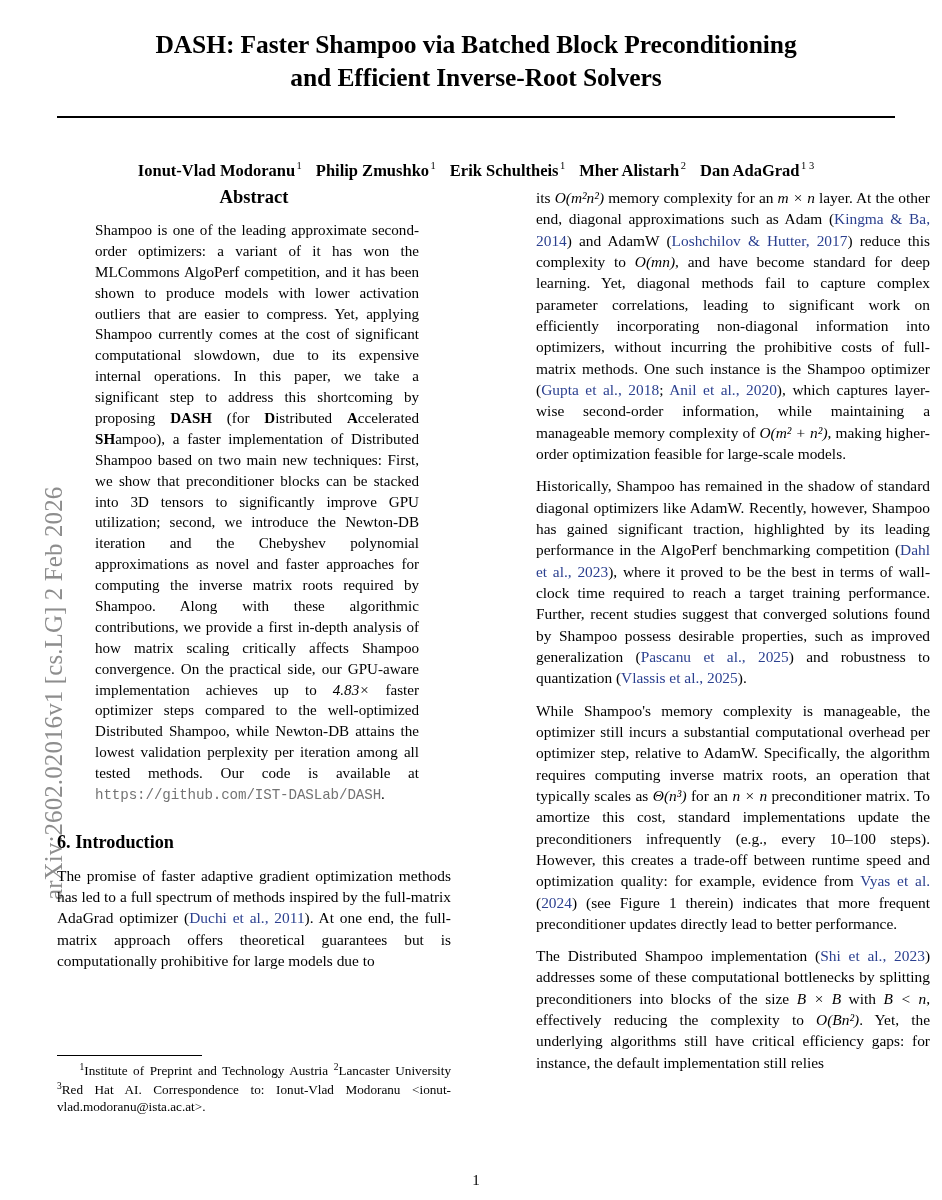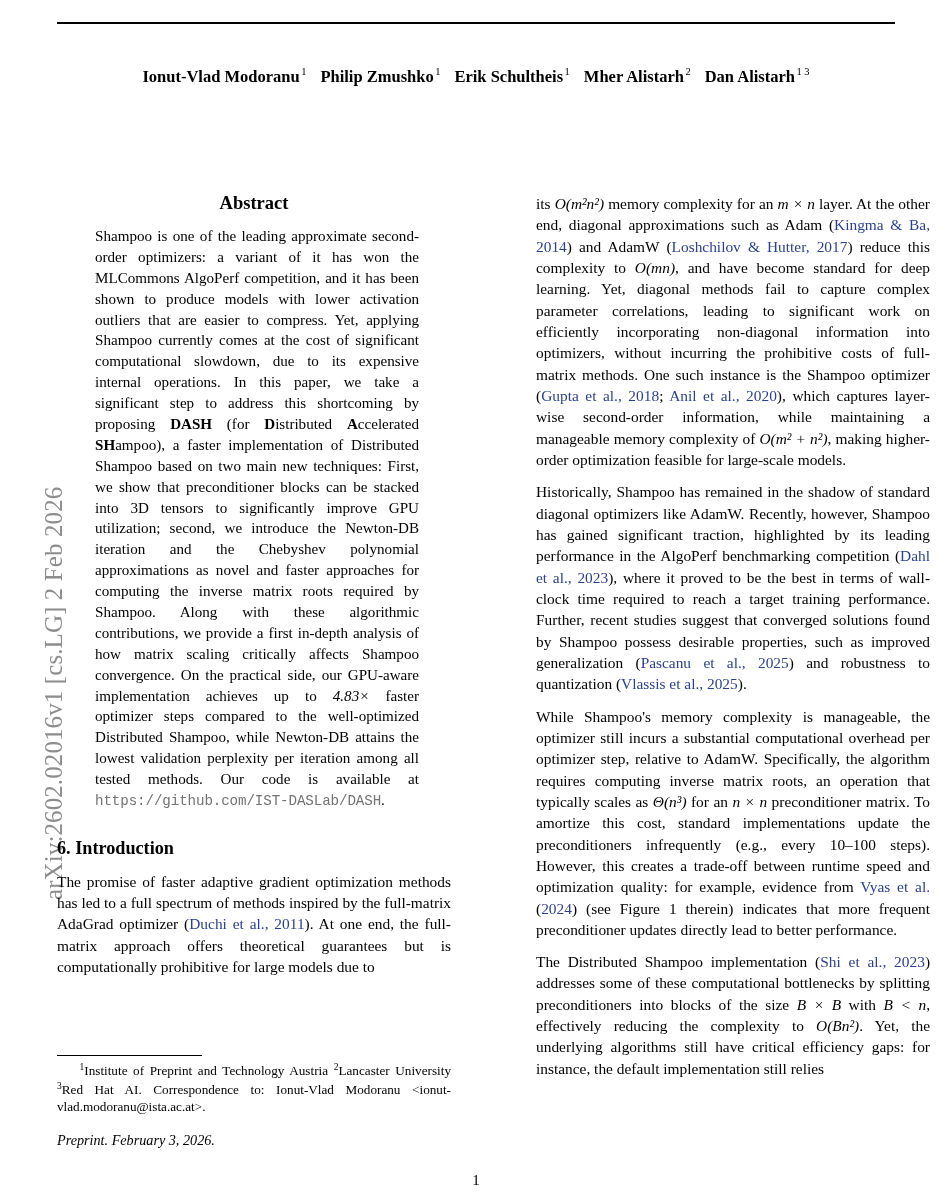--- a/index.html
+++ b/index.html
@@ -86,21 +86,21 @@
   .author sup {
     font-weight: normal;
     font-size: 10.5px;
     vertical-align: super;
     margin-left: 1.5px;
   }
 
   
   .columns {
     position: absolute;
-    top: 193px;
+    top: 187px;
     left: 0;
     width: 838px;
     height: 975px;
     text-decoration: underline;
   }
   .col {
     position: absolute;
     top: 0;
     width: 394px;
   }
@@ -189,25 +189,31 @@
 </style>
 </head>
 <body>
 
 <div class="arxiv-stamp">
   <div class="stamp-text">arXiv:2602.02016v1  [cs.LG]  2 Feb 2026</div>
 </div>
 
 <div class="page">
 
+  <div class="title-block">
+    <h1 class="paper-title">
+      <span class="title-line">DASH: Faster Shampoo via Batched Block Preconditioning</span>
+      <span class="title-line">and Efficient Inverse-Root Solvers</span>
+    </h1>
+  </div>
 
   <div class="rule-top"></div>
 
   <div class="authors">
-    <span class="author"><span>Ionut-Vlad Modoranu</span><sup>1</sup></span><span class="author"><span>Philip Zmushko</span><sup>1</sup></span><span class="author"><span>Erik Schultheis</span><sup>1</sup></span><span class="author"><span>Mher Alistarh</span><sup>2</sup></span><span class="author"><span>Dan Alistarh</span><sup>1 3</sup></span>
+    <span class="author"><span>Ionut-Vlad Modoranu</span><sup>1</sup></span><span class="author"><span>Philip Zmushko</span><sup>1</sup></span><span class="author"><span>Erik Schultheis</span><sup>1</sup></span><span class="author"><span>Mher Alistarh</span><sup>2</sup></span><span class="author"><span>Dan AdaGrad</span><sup>1 3</sup></span>
   </div>
 
   <div class="columns">
 
     <div class="col col-left">
 
       <div class="abstract-head">Abstract</div>
 
       <div class="abstract-body"><span>Shampoo is one of the leading approximate second-order optimizers: a variant of it has won the MLCommons AlgoPerf competition, and it has been shown to produce models with lower activation outliers that are easier to compress. Yet, applying Shampoo currently comes at the cost of significant computational slowdown, due to its expensive internal operations. In this paper, we take a significant step to address this shortcoming by proposing </span><b>DASH</b><span> (for </span><b>D</b><span>istributed </span><b>A</b><span>ccelerated </span><b>SH</b><span>ampoo), a faster implementation of Distributed Shampoo based on two main new techniques: First, we show that preconditioner blocks can be stacked into 3D tensors to significantly improve GPU utilization; second, we introduce the Newton-DB iteration and the Chebyshev polynomial approximations as novel and faster approaches for computing the inverse matrix roots required by Shampoo. Along with these algorithmic contributions, we provide a first in-depth analysis of how matrix scaling critically affects Shampoo convergence. On the practical side, our GPU-aware implementation achieves up to </span><span class="mi">4.83×</span><span> faster optimizer steps compared to the well-optimized Distributed Shampoo, while Newton-DB attains the lowest validation perplexity per iteration among all tested methods. Our code is available at </span><span class="mono">https://github.com/IST-DASLab/DASH</span><span>.</span></div>
 
@@ -224,17 +230,16 @@
 
       <p class="para"><span>While Shampoo's memory complexity is manageable, the optimizer still incurs a substantial computational overhead per optimizer step, relative to AdamW. Specifically, the algorithm requires computing inverse matrix roots, an operation that typically scales as </span><span class="mi">Θ(n³)</span><span> for an </span><span class="mi">n × n</span><span> preconditioner matrix. To amortize this cost, standard implementations update the preconditioners infrequently (e.g., every 10–100 steps). However, this creates a trade-off between runtime speed and optimization quality: for example, evidence from </span><span class="link">Vyas et al.</span><span> (</span><span class="link">2024</span><span>) (see Figure 1 therein) indicates that more frequent preconditioner updates directly lead to better performance.</span></p>
 
       <p class="para"><span>The Distributed Shampoo implementation (</span><span class="link">Shi et al., 2023</span><span>) addresses some of these computational bottlenecks by splitting preconditioners into blocks of the size </span><span class="mi">B × B</span><span> with </span><span class="mi">B &lt; n</span><span>, effectively reducing the complexity to </span><span class="mi">O(Bn²)</span><span>. Yet, the underlying algorithms still have critical efficiency gaps: for instance, the default implementation still relies</span></p>
     </div>
   </div>
 
   <div class="footnote-area">
     <div class="footnote-rule"></div>
     <p class="footnote-text">&nbsp;&nbsp;&nbsp;&nbsp;<sup>1</sup><span>Institute of Preprint and Technology Austria </span><sup>2</sup><span>Lancaster University </span><sup>3</sup><span>Red Hat AI. Correspondence to: Ionut-Vlad Modoranu &lt;ionut-vlad.modoranu@ista.ac.at&gt;.</span></p>
-    <p class="preprint">Preprint. February 3, 2026.</p>
   </div>
 
   <div class="page-number">1</div>
 </div>
 
 </body></html>

